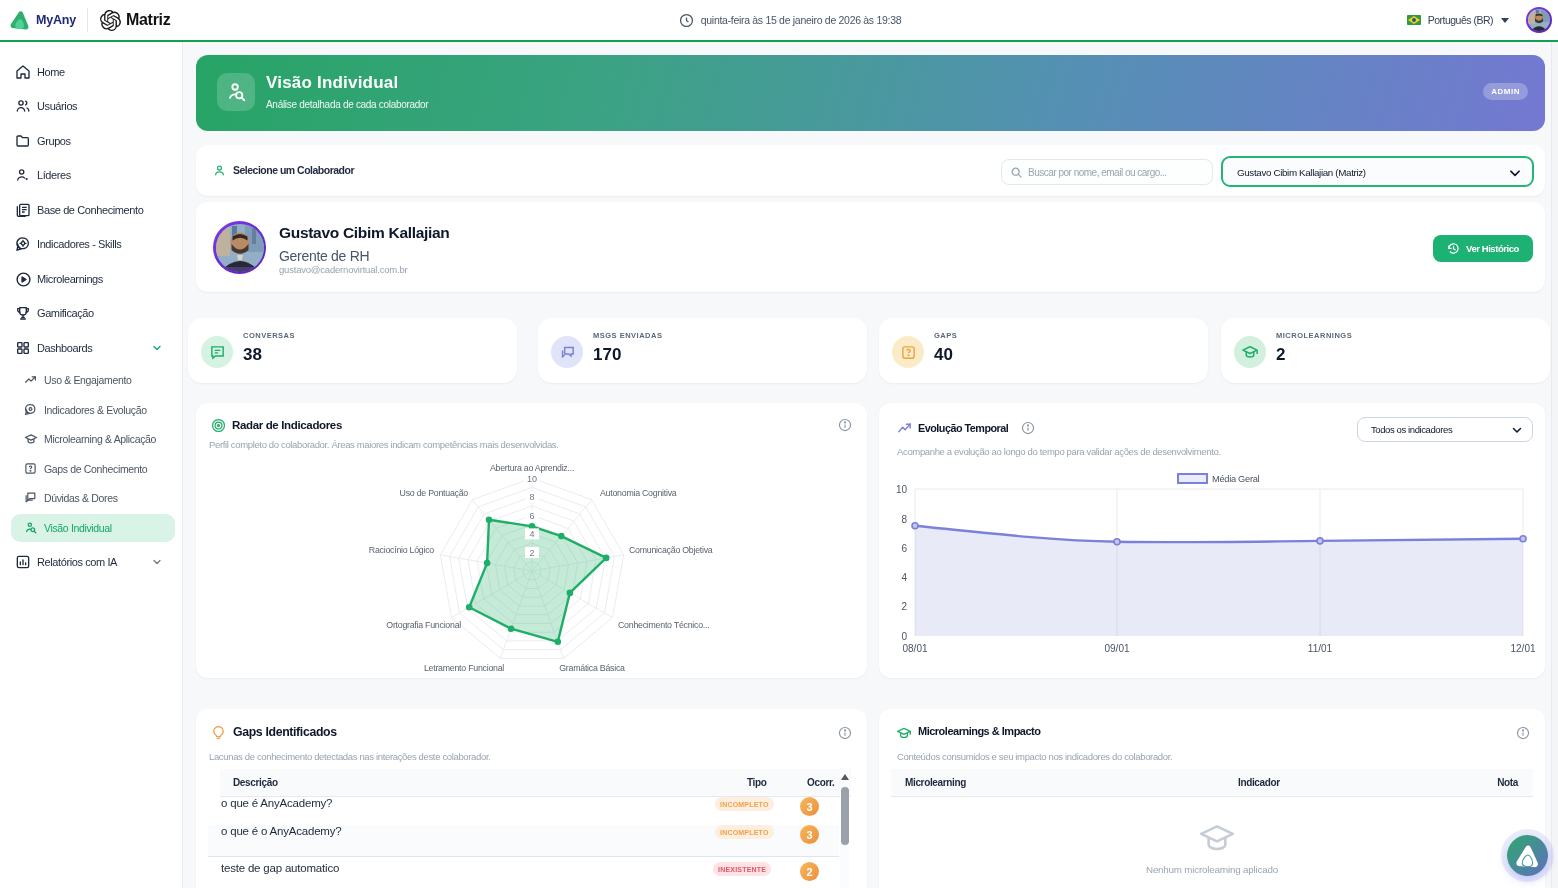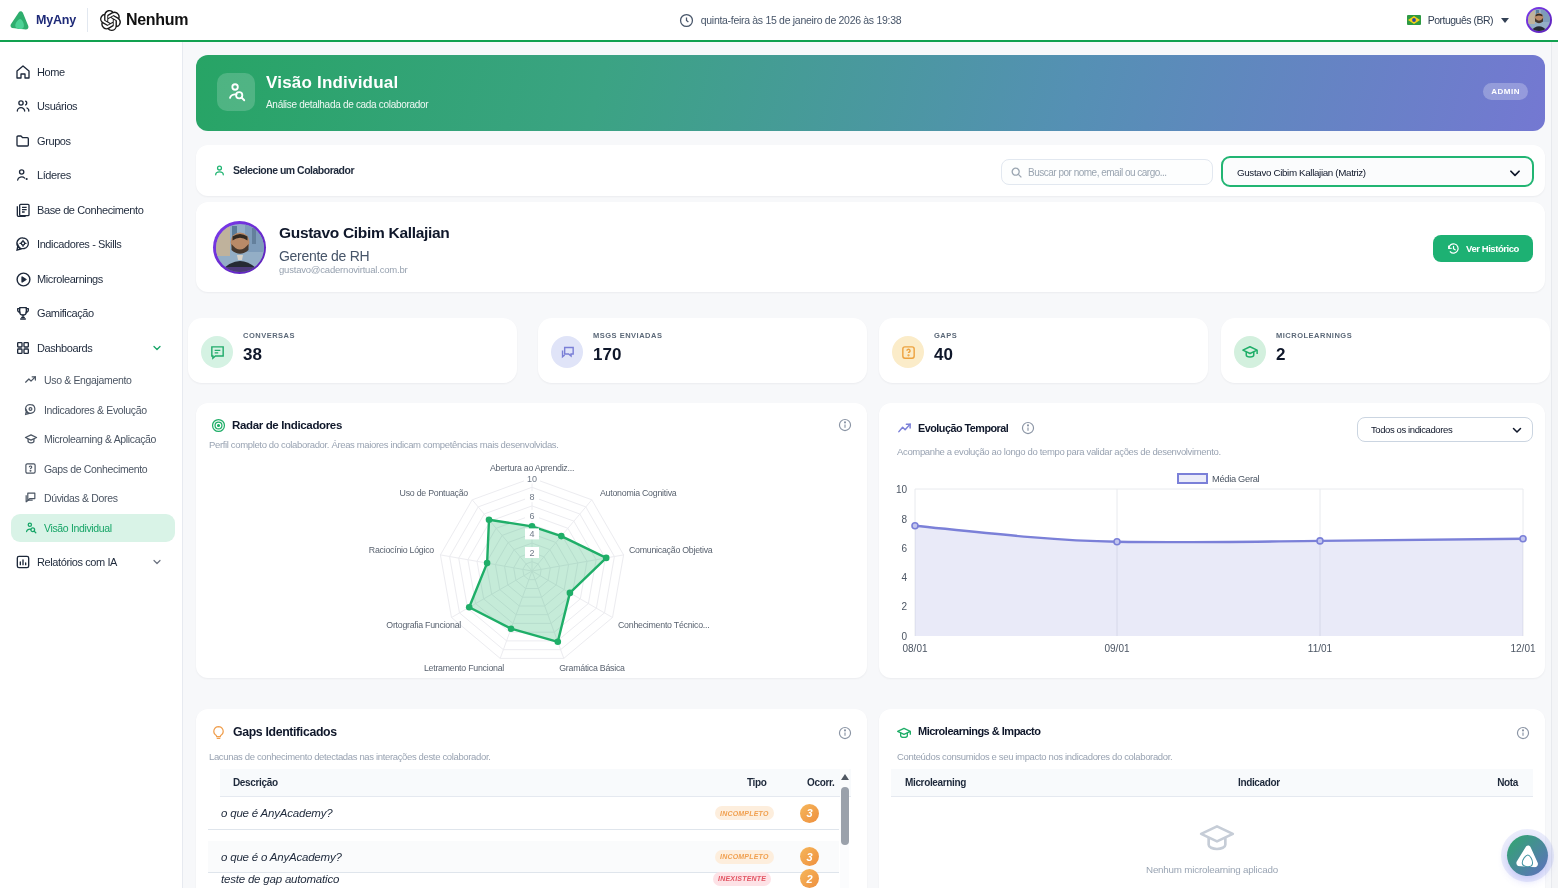--- a/index.html
+++ b/index.html
@@ -66,21 +66,21 @@
   .chart-card { position:absolute; top:403px; height:275px; background:#fff; border-radius:12px; box-shadow:0 1px 2px rgba(16,24,40,.05); }
   .card-title { position:absolute; font-size:11.5px; letter-spacing:-.35px; font-weight:bold; color:#0f172a; }
   .card-sub { position:absolute; font-size:9.5px; letter-spacing:-.35px; color:#99a3b2; }
   .info { position:absolute; }
 
   .bot-card { position:absolute; top:709px; height:200px; background:#fff; border-radius:12px 12px 0 0; box-shadow:0 1px 2px rgba(16,24,40,.05); }
 
   
   .thead { position:absolute; background:#f8fafc; border-bottom:1px solid #e5e9f0; display:flex; align-items:center; }
   .th { font-size:10px; letter-spacing:-.35px; font-weight:bold; color:#1e293b; }
-  .trow { position:absolute; display:flex; align-items:center; font-size:11.5px; letter-spacing:-.2px; color:#1e293b;font-style:italic; }
+  .trow { position:absolute; display:flex; align-items:flex-start; font-size:11.5px; letter-spacing:-.2px; color:#1e293b; }
   .badge { font-size:7px; font-weight:bold; letter-spacing:.2px; padding:3.5px 5px; border-radius:999px; }
   .b-inc { background:#fdeedd; color:#f0a050; }
   .b-ine { background:#fde2e6; color:#e25563; }
   .occ { width:19px; height:19px; border-radius:50%; background:linear-gradient(135deg,#f6b75b,#ee8f3e); color:#fff; font-size:11px; font-weight:bold; display:flex; align-items:center; justify-content:center; }
 
   #fab { position:absolute; left:1507px; top:835px; width:41px; height:41px; border-radius:50%; background:linear-gradient(135deg,#2fa86d,#5f6fc0); box-shadow:0 0 0 6px rgba(124,132,225,.15), 0 4px 10px rgba(99,102,241,.3); display:flex; align-items:center; justify-content:center; z-index:40; }
 
   #scrollstrip { position:absolute; right:0; top:42px; width:7px; height:846px; background:#f4f5f7; border-left:1px solid #e8eaee; z-index:25; }
 </style>
 </head>
@@ -98,21 +98,21 @@
     <div id="brand">
       <svg width="20" height="18" viewBox="0 0 32 30" style="transform:rotate(6deg);">
         <path d="M13.2 1.6 C15 -0.5 18.3 0 19.5 2.5 L30.8 23.5 C32.3 26.4 30.2 30 26.9 30 L5.6 30 C2.4 30 0.3 26.6 1.6 23.7 Z" fill="#2fae6e"></path>
         <path d="M16.2 13.5 C18.8 13.5 24.5 20.5 23.5 26 C23 28.6 20.5 30 16.8 30 C12.8 30 10 28.8 9.3 26.3 C8 21 13.5 13.5 16.2 13.5 Z" fill="#4cd295"></path>
       </svg>
       <span class="myany-txt">MyAny</span>
       <span class="divider"></span>
       <svg width="21" height="21" viewBox="0 0 24 24" fill="#191919">
           <path d="M22.282 9.821a5.985 5.985 0 0 0-.516-4.91 6.046 6.046 0 0 0-6.51-2.9A6.065 6.065 0 0 0 4.981 4.18a5.985 5.985 0 0 0-3.998 2.9 6.046 6.046 0 0 0 .743 7.097 5.98 5.98 0 0 0 .51 4.911 6.051 6.051 0 0 0 6.515 2.9A5.985 5.985 0 0 0 13.26 24a6.056 6.056 0 0 0 5.772-4.206 5.99 5.99 0 0 0 3.997-2.9 6.056 6.056 0 0 0-.747-7.073zM13.26 22.43a4.476 4.476 0 0 1-2.876-1.04l.141-.081 4.779-2.758a.795.795 0 0 0 .392-.681v-6.737l2.02 1.168a.071.071 0 0 1 .038.052v5.583a4.504 4.504 0 0 1-4.494 4.494zM3.6 18.304a4.47 4.47 0 0 1-.535-3.014l.142.085 4.783 2.759a.771.771 0 0 0 .78 0l5.843-3.369v2.332a.08.08 0 0 1-.033.062L9.74 19.95a4.5 4.5 0 0 1-6.14-1.646zM2.34 7.896a4.485 4.485 0 0 1 2.366-1.973V11.6a.766.766 0 0 0 .388.676l5.815 3.355-2.02 1.168a.076.076 0 0 1-.071 0l-4.83-2.786A4.504 4.504 0 0 1 2.34 7.872zm16.597 3.855-5.833-3.387L15.119 7.2a.076.076 0 0 1 .071 0l4.83 2.791a4.494 4.494 0 0 1-.676 8.105v-5.678a.79.79 0 0 0-.407-.667zm2.01-3.023-.141-.085-4.774-2.782a.776.776 0 0 0-.785 0L9.409 9.23V6.897a.066.066 0 0 1 .028-.061l4.83-2.787a4.5 4.5 0 0 1 6.68 4.66zm-12.64 4.135-2.02-1.164a.08.08 0 0 1-.038-.057V6.075a4.5 4.5 0 0 1 7.375-3.453l-.142.08L8.704 5.46a.795.795 0 0 0-.393.681zm1.097-2.365 2.602-1.5 2.607 1.5v3.001l-2.597 1.5-2.607-1.5z"></path>
         </svg>
-      <span class="openai-txt">Nenhum</span>
+      <span class="openai-txt">Matriz</span>
     </div>
     <div id="topright">
       <svg width="14" height="10" viewBox="0 0 14 10">
           <rect width="14" height="10" rx="1" fill="#2e9a43"></rect>
           <path d="M7 1 L13 5 L7 9 L1 5 Z" fill="#f7d117"></path>
           <circle cx="7" cy="5" r="1.9" fill="#2b49a3"></circle>
         </svg>
       <span class="lang">Português (BR)</span>
       <span class="caret"></span>
       <span class="avatar-ring" style="width:26px;height:26px;">
@@ -522,21 +522,21 @@
     <div class="thead" style="left:24px;top:60px;width:631px;height:28px;">
       <span class="th" style="margin-left:13px;">Descrição</span>
       <span class="th" style="position:absolute;left:527px;">Tipo</span>
       <span class="th" style="position:absolute;left:587px;">Ocorr.</span>
     </div>
     <div class="trow" style="left:12px;top:88px;width:631px;height:33px;border-bottom:1px solid #dfe5ec;">
       <span style="margin-left:13px;">o que é AnyAcademy?</span>
       <span class="badge b-inc" style="position:absolute;left:507px;">INCOMPLETO</span>
       <span class="occ" style="position:absolute;left:592px;">3</span>
     </div>
-    <div class="trow" style="left:12px;top:132px;width:631px;height:32px;border-bottom:1px solid #dfe5ec;background:#fafbfc;">
+    <div class="trow" style="left:12px;top:116px;width:631px;height:32px;border-bottom:1px solid #dfe5ec;background:#fafbfc;">
       <span style="margin-left:13px;">o que é o AnyAcademy?</span>
       <span class="badge b-inc" style="position:absolute;left:507px;">INCOMPLETO</span>
       <span class="occ" style="position:absolute;left:592px;">3</span>
     </div>
     <div class="trow" style="left:12px;top:153px;width:631px;height:33px;">
       <span style="margin-left:13px;">teste de gap automatico</span>
       <span class="badge b-ine" style="position:absolute;left:505px;">INEXISTENTE</span>
       <span class="occ" style="position:absolute;left:592px;">2</span>
     </div>
     <div class="abs" style="left:644px;top:60px;width:9px;height:140px;background:#fbfcfd;">

